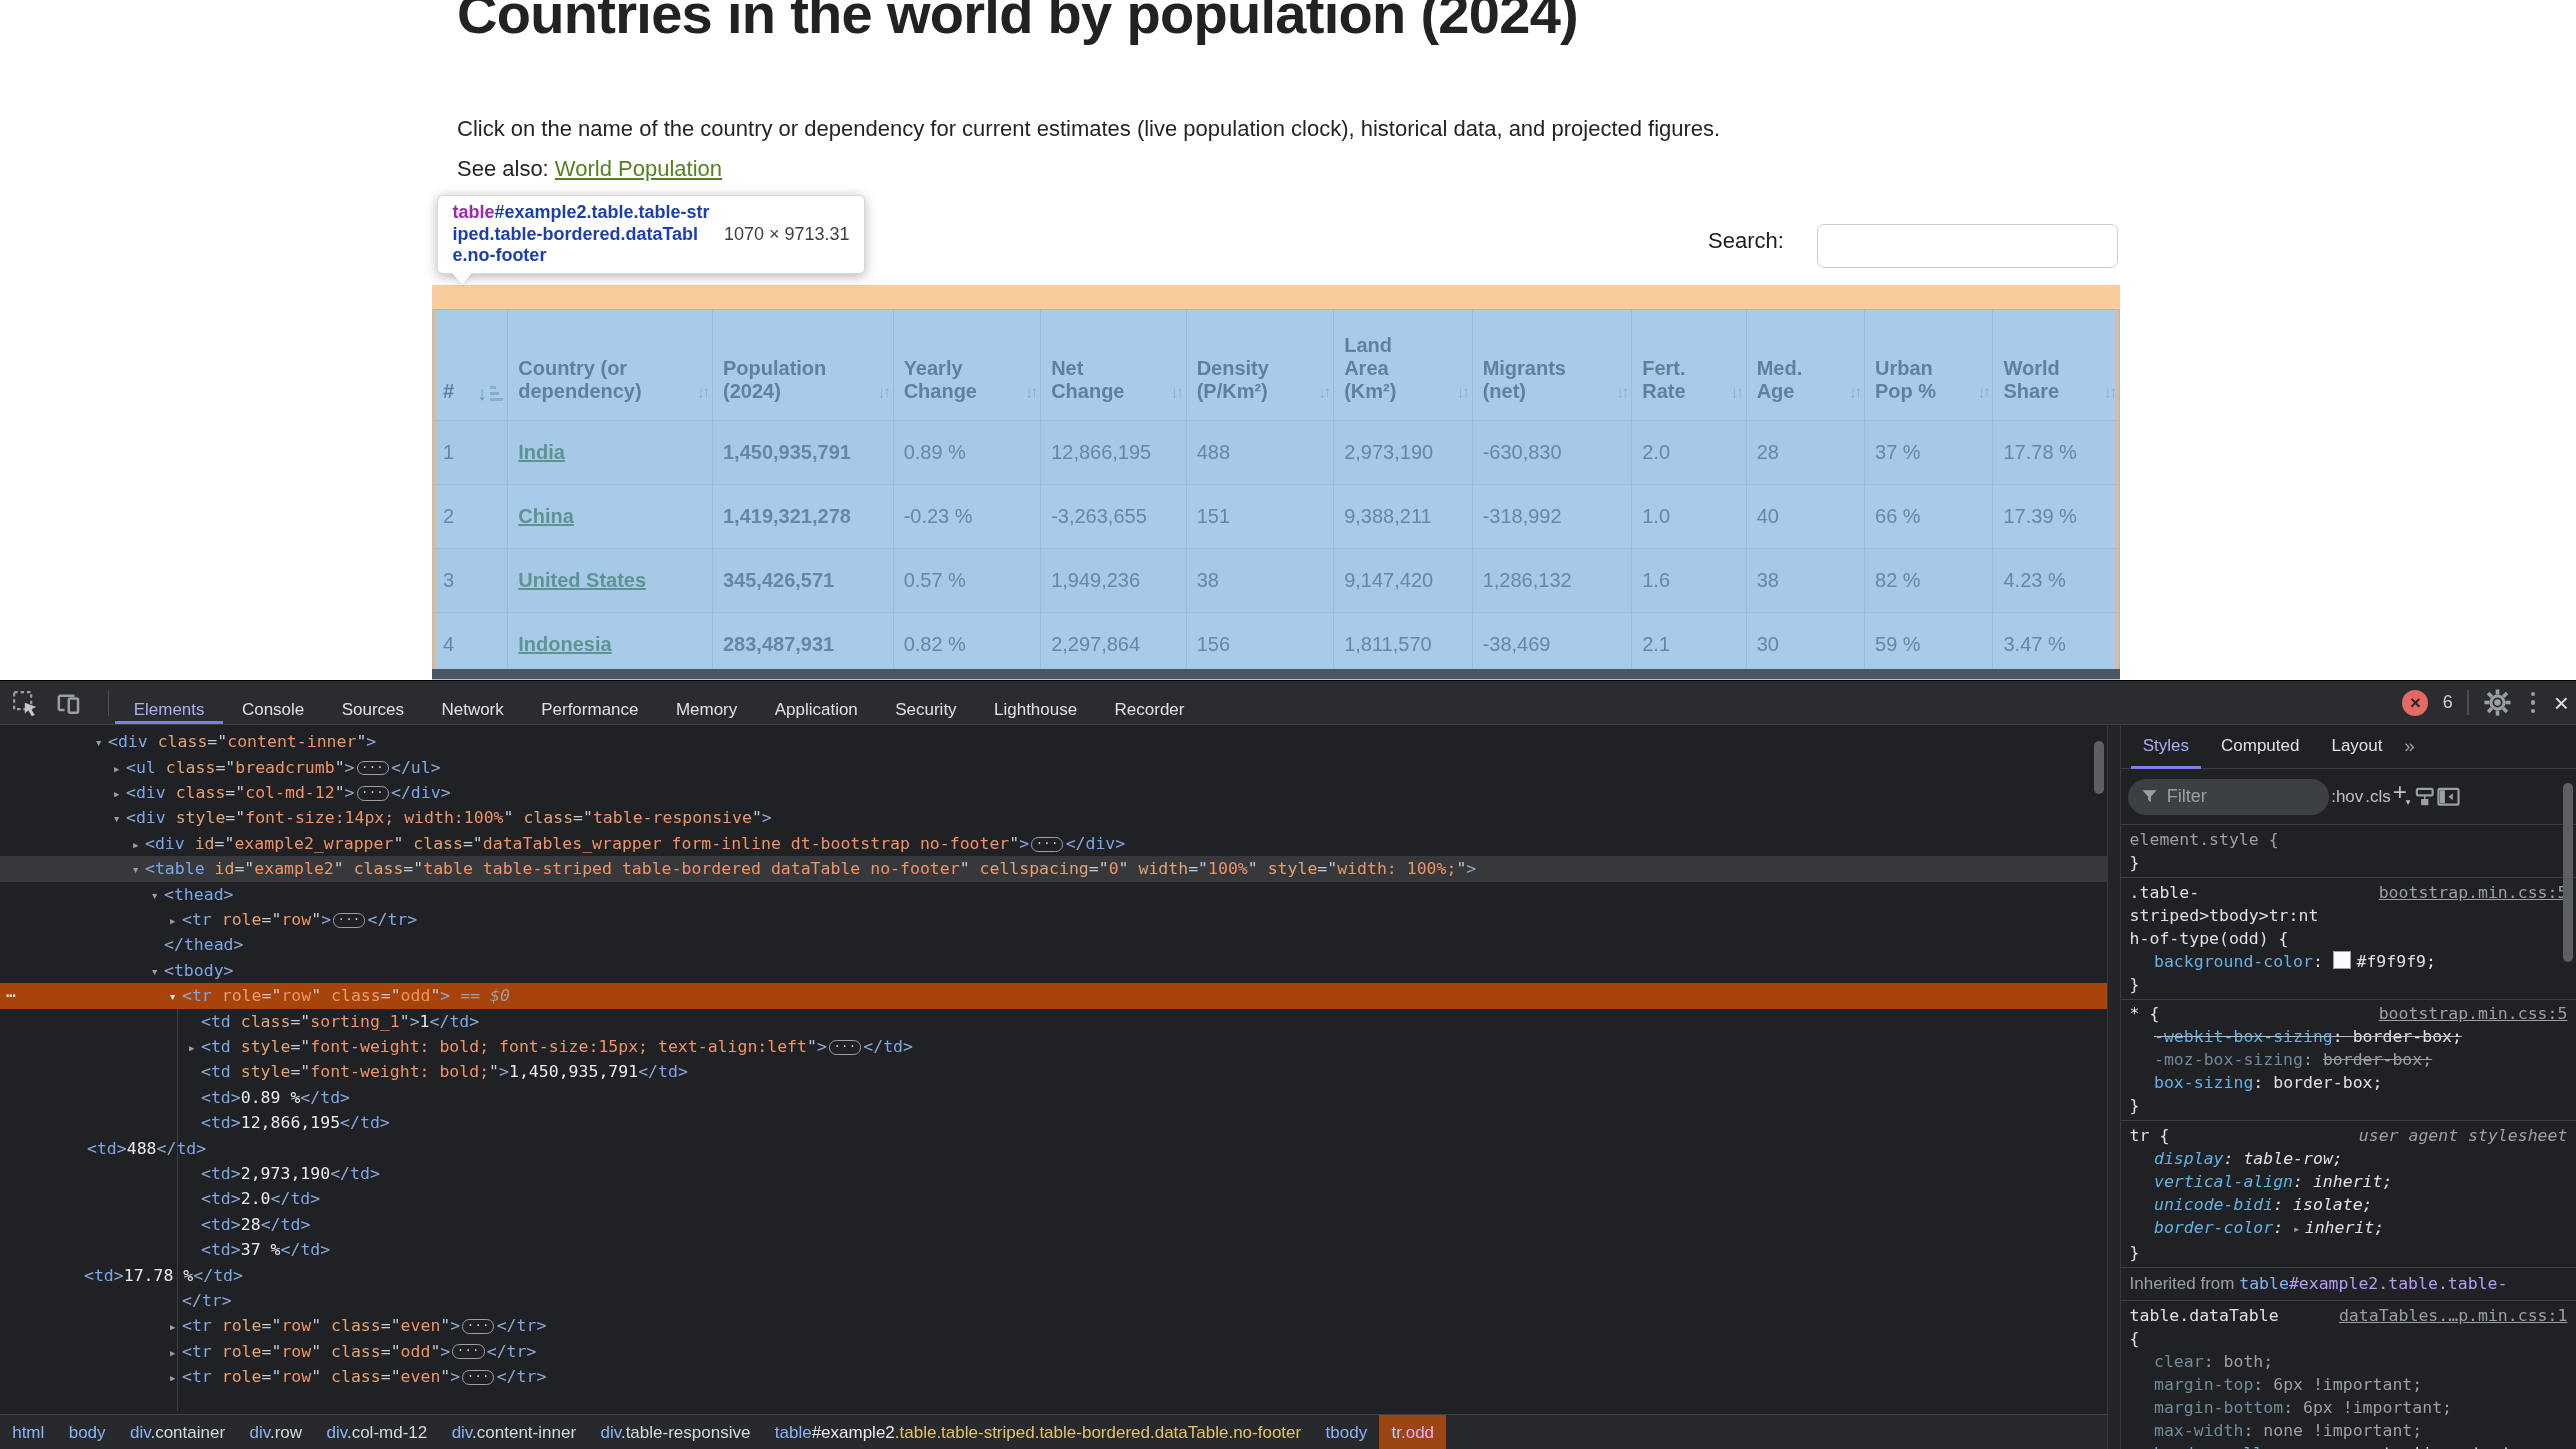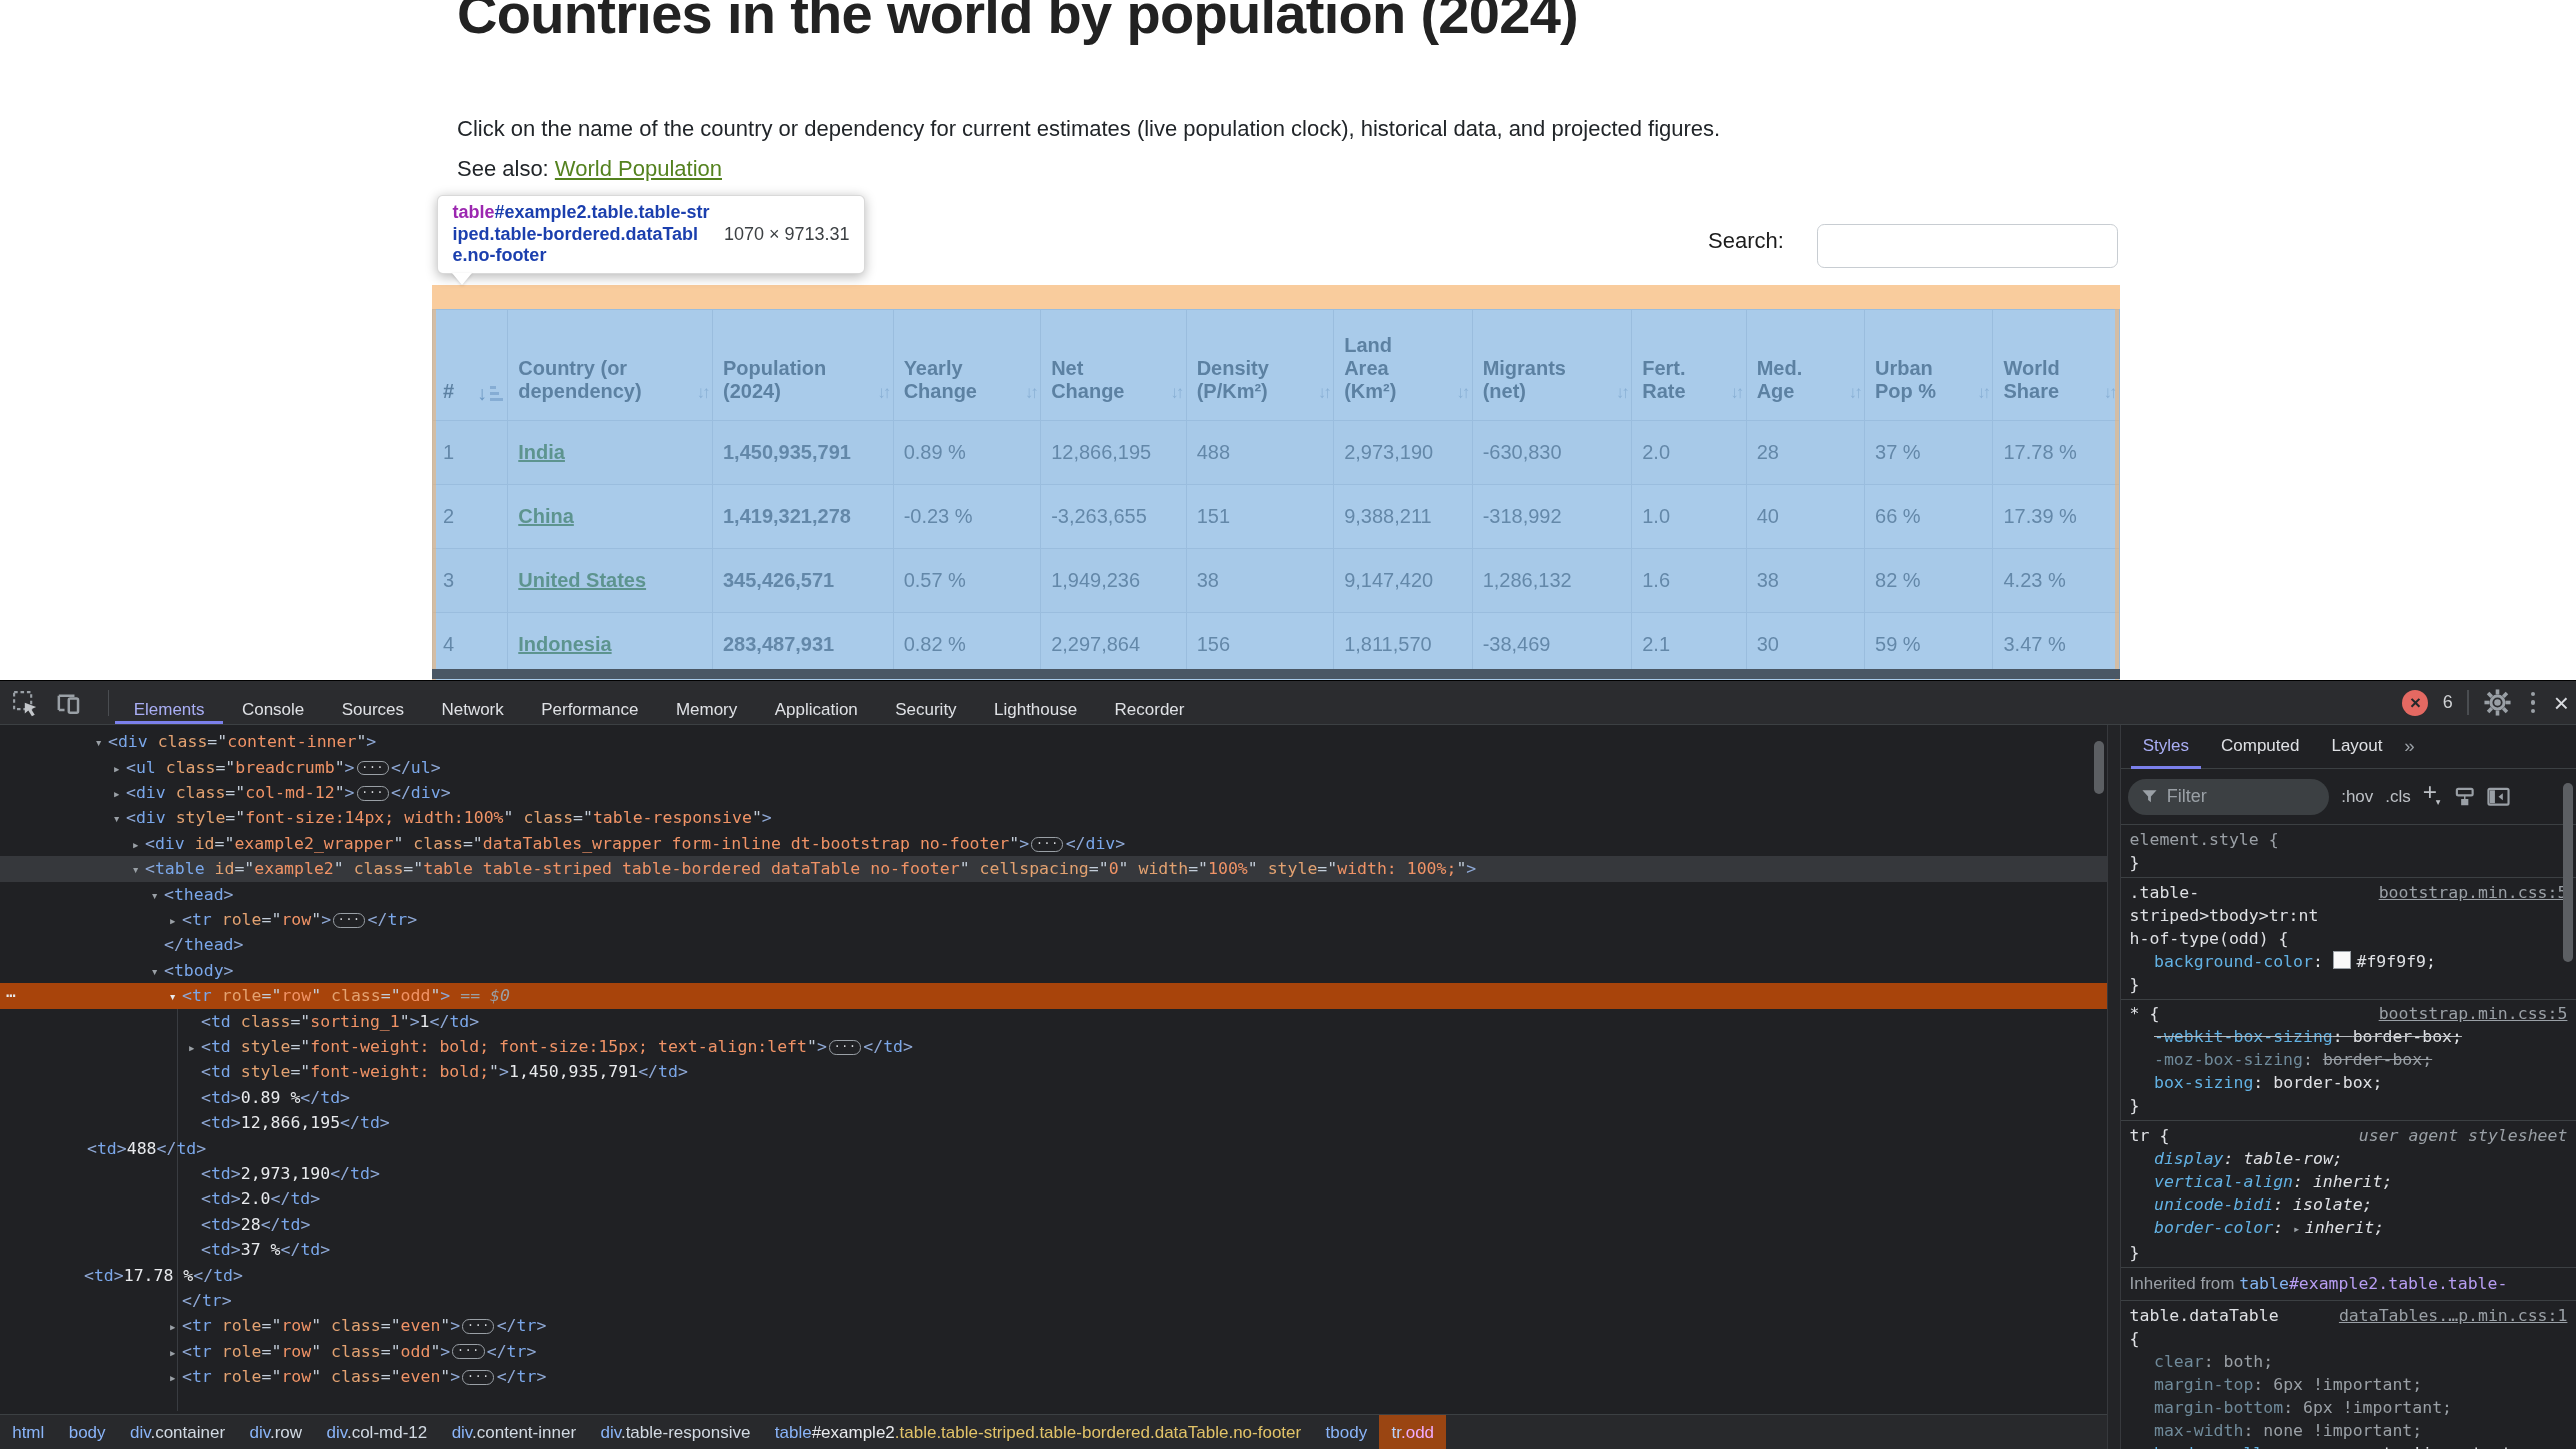--- a/index.html
+++ b/index.html
@@ -68,21 +68,21 @@
   .tree-sb{position:absolute;left:2094px;top:50px;width:10px;height:674px;}
   .tree-sb .thumb{position:absolute;left:0;top:10px;width:10px;height:53px;border-radius:5px;background:#5c5f63;}
   .gutter{position:absolute;left:2107px;top:44px;width:14.4px;height:726px;background:#232427;border-left:0.7px solid #37393d;border-right:0.7px solid #37393d;box-sizing:border-box;}
   
   .styles{position:absolute;left:2121px;top:44px;width:455px;height:726px;background:#202124;overflow:hidden;}
   .st-tabs{height:44px;border-bottom:0.7px solid #3c4043;display:flex;align-items:center;padding-left:5.7px;box-sizing:border-box;}
   .st-tab{padding:0 16px;line-height:42px;font-size:17px;color:#dfe1e5;cursor:pointer;position:relative;height:44px;box-sizing:border-box;}
   .st-tab.active{color:#a9aef5;}
   .st-tab.active::after{content:"";position:absolute;left:4.3px;right:4.3px;bottom:0;height:2.9px;background:#7b80eb;}
   .st-tab.more{color:#9aa0a6;font-size:18.7px;padding:0 5.7px;}
-  .st-filter{height:56px;border-bottom:0.7px solid #3c4043;display:flex;align-items:center;padding:0 7.2px;gap:12px;box-sizing:border-box;}
+  .st-filter{height:56px;border-bottom:0.7px solid #3c4043;display:flex;align-items:center;padding:0 7.2px;gap:2px;box-sizing:border-box;}
   .f-pill{width:201px;height:36px;border-radius:18.7px;background:#3c4043;display:flex;align-items:center;gap:8.6px;padding:0 13px;box-sizing:border-box;}
   .f-pill span{color:#9aa0a6;font-size:18px;}
   .tg{color:#bdc1c6;font-size:17px;cursor:pointer;}
   .plus{color:#bdc1c6;font-size:24.4px;line-height:21.5px;cursor:pointer;position:relative;top:-1.4px;}
   .plus small{font-size:9.3px;position:relative;top:4.3px;left:-1.4px;}
   .css-body{font-family:"DejaVu Sans Mono",monospace;font-size:16.5px;line-height:23px;}
   .css-sec{padding:2.9px 8.6px;border-bottom:0.7px solid #3c4043;position:relative;}
   .sel{color:#dfe1e5;} .sel-gray{color:#9aa0a6;}
   .css-link{float:right;color:#9aa0a6;text-decoration:underline;cursor:pointer;}
   .css-link.ua{text-decoration:none;font-style:italic;}

